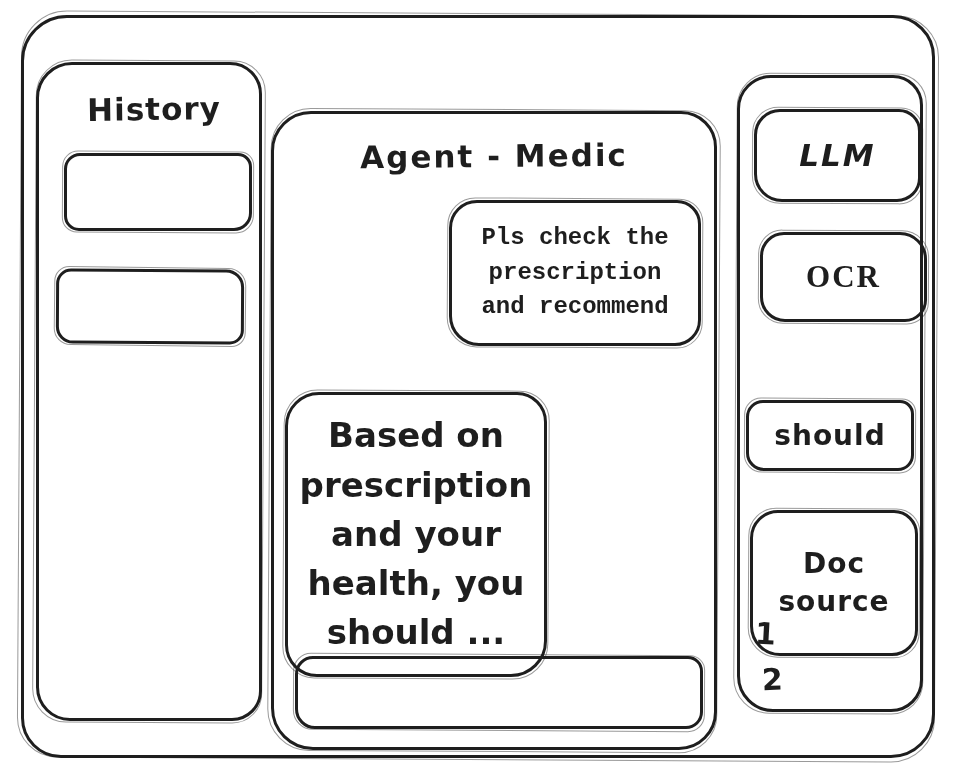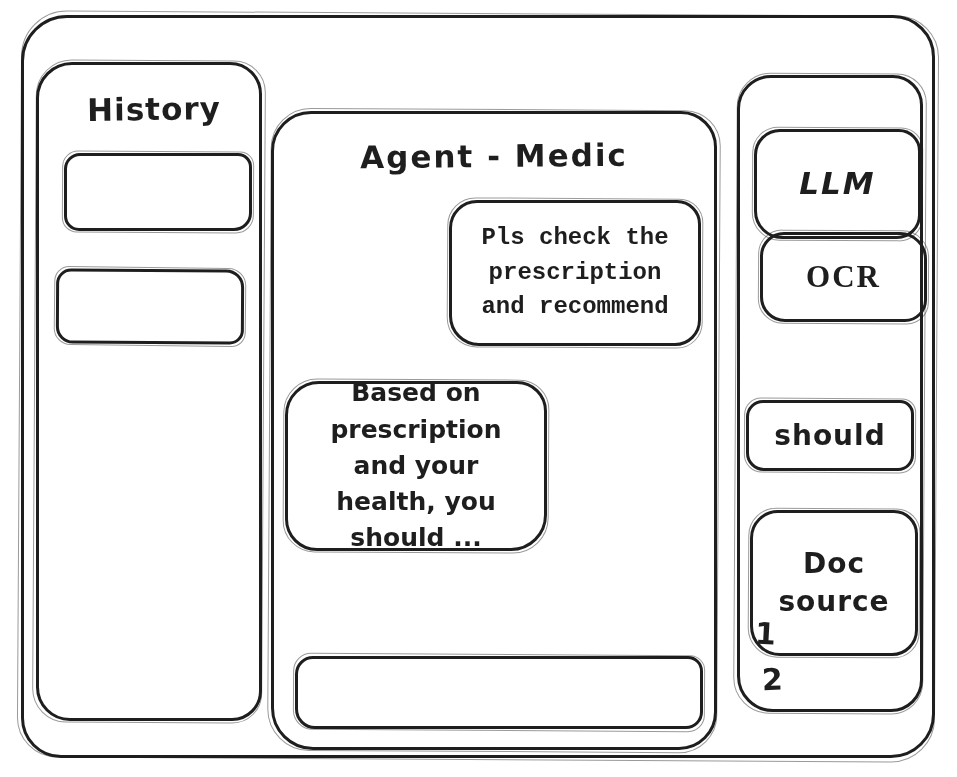--- a/index.html
+++ b/index.html
@@ -88,23 +88,23 @@
     background:transparent;
   }
   .bubble .label{ line-height:1.45; }
   .bubble.user{
     right:13px; top:86px; width:252px; height:146px;
     border-radius:28px 24px 26px 30px;
     font-size:24px;
     font-family:Liberation Mono, monospace;
   }
   .bubble.assistant{
-    left:11px; top:267px; width:262px; height:170px;
+    left:11px; top:278px; width:262px; height:285px;
     border-radius:34px 30px 36px 32px;
-    font-size:25px;
+    font-size:34px;
   }
   .input-wrap{
     left:21px; top:542px; width:408px; height:73px;
     border-radius:18px 15px 17px 20px;
     background:transparent;
   }
   .input-wrap input{
     position:absolute; inset:4px;
     width:calc(100% - 8px);
     border:none; outline:none; background:transparent;
@@ -118,21 +118,21 @@
     border-radius:34px 30px 32px 36px;
   }
   .tool-btn{
     display:flex; align-items:center; justify-content:center;
     text-align:center;
     background:transparent;
     cursor:pointer;
   }
   .tool-btn .label{ font-size:31px; letter-spacing:2px; line-height:1.35; }
   .tool-btn.llm{
-    left:14px; top:51px; width:167px; height:110px;
+    left:14px; top:31px; width:167px; height:93px;
     border-radius:26px 22px 24px 28px;
   }
   .tool-btn.llm .label{ font-style:italic; }
   .tool-btn.ocr{
     left:20px; top:154px; width:167px; height:90px;
     border-radius:24px 27px 22px 25px;
     font-family:Liberation Serif, serif;
   }
   .tool-btn.params{
     left:6px; top:322px; width:168px; height:71px;

